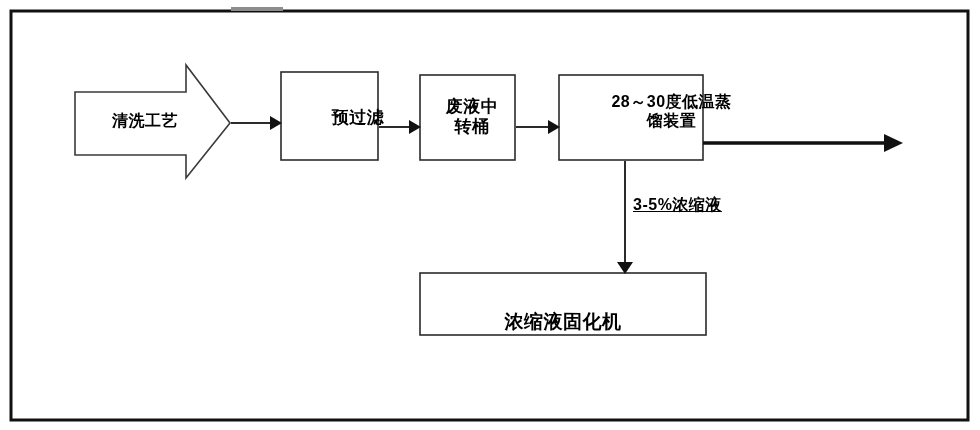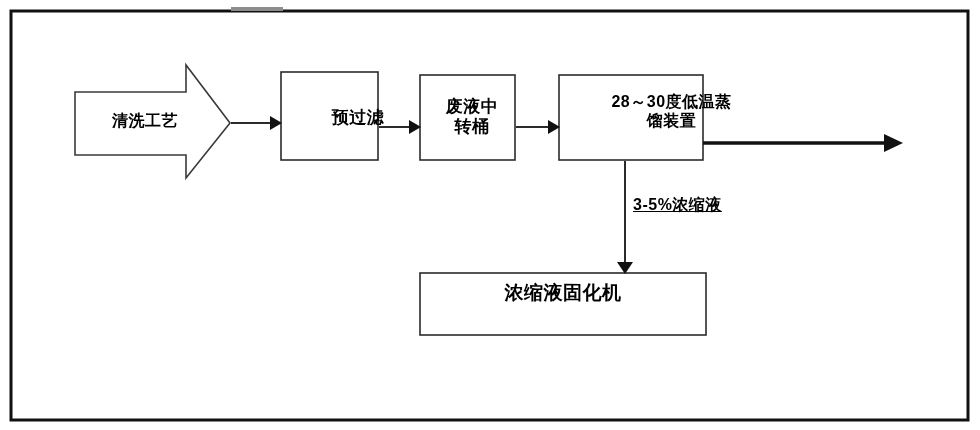--- a/index.html
+++ b/index.html
@@ -62,21 +62,21 @@
     color: #000000;
     font-weight: bold;
     text-align: center;
     line-height: 1.16;
     white-space: pre-line;
     letter-spacing: 0.5px;
   }
   .lbl-box1 { left: 281px; top: 108px; width: 98px; font-size: 17px; margin-left: 28px; }
   .lbl-box2 { left: 420px; top: 97px; width: 104px; font-size: 17px; }
   .lbl-box3 { left: 559px; top: 93px; width: 145px; font-size: 16px; margin-left: 40px; }
-  .lbl-box4 { left: 420px; top: 282px; width: 286px; font-size: 19px; }
+  .lbl-box4 { left: 420px; top: 311px; width: 286px; font-size: 19px; }
   .lbl-source { left: 75px; top: 112px; width: 140px; font-size: 16px; }
   .lbl-output { left: 714px; top: 110px; width: 190px; font-size: 17px; text-align: left; }
   .lbl-branch { left: 633px; top: 196px; width: 130px; font-size: 16px; text-align: left; text-decoration: underline; }
 </style>
 </head>
 <body>
 
 <div id="page">
 
   <svg id="diagram-svg" viewBox="0 0 980 430">

